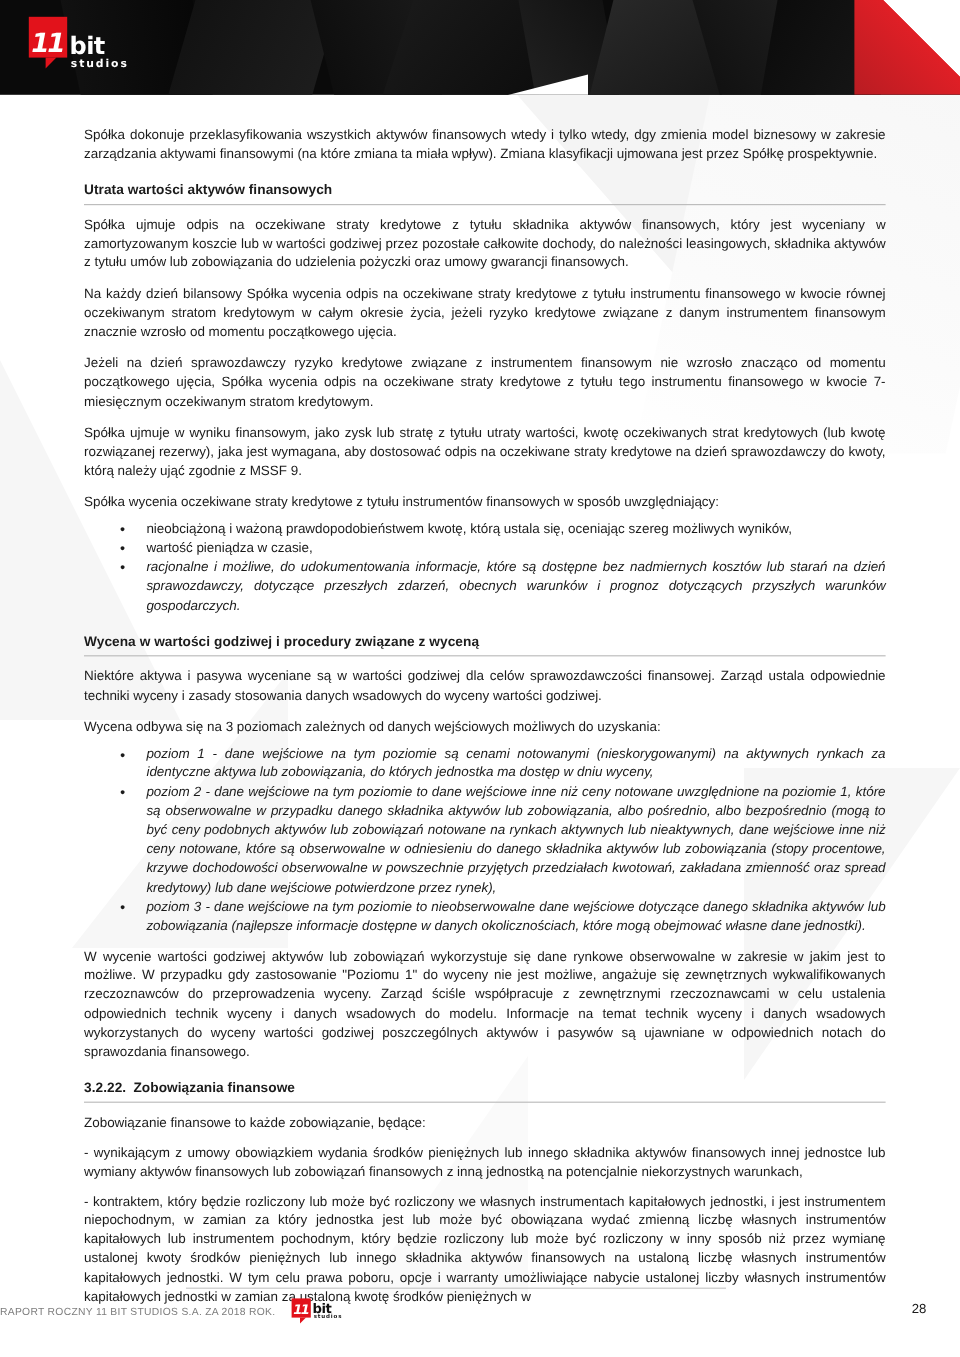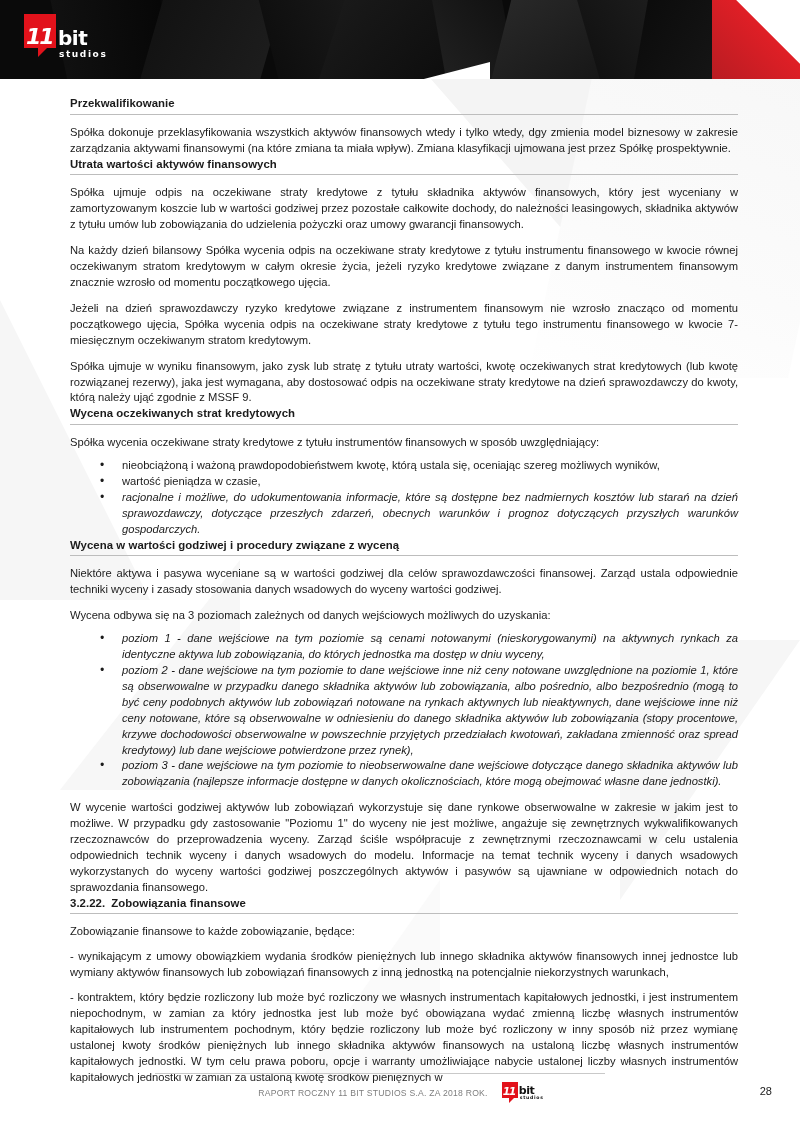--- a/index.html
+++ b/index.html
@@ -169,21 +169,21 @@
   h2.sec-heading {
     font-size: 11.4px;
     font-weight: bold;
     margin: 0 0 3px 0;
     padding: 0 0 3px 0;
     border-bottom: 1px solid #bdbdbd;
     line-height: 1.3;
     letter-spacing: 0.05px;
   }
   h2.sec-heading.numbered .num { margin-right: 6px; }
-  h2.sec-heading.spaced-top { }
+  h2.sec-heading.spaced-top { margin-top: 14px; }
 
   p.body {
     font-size: 11.2px;
     line-height: 1.42;
     margin: 10px 0 0 0;
     text-align: justify;
     hyphens: none;
   }
 
   ul.bullets {
@@ -228,21 +228,20 @@
     position: absolute;
     top: 10px; left: 155px;
     width: 450px; height: 1px;
     background: #c9c9c9;
   }
   .footer-inner {
     position: absolute;
     top: 19px; left: 0; right: 0;
     display: flex;
     align-items: center;
-    justify-content: center;
   }
   .footer-text {
     font-size: 8.6px;
     color: #7d7d7d;
     letter-spacing: 0.25px;
     font-family: "Liberation Sans", sans-serif;
   }
   .footer-logo {
     position: relative;
     width: 40px; height: 22px;
@@ -330,30 +329,28 @@
       <div class="redbox"></div>
       <div class="redtail"></div>
       <div class="num11">11</div>
       <div class="bit">bit</div>
       <div class="studios">studios</div>
     </div>
   </div>
 
   <div class="content">
 
-    <h2 class="sec-heading">Przekwalifikowanie</h2>
     <p class="body">Spółka dokonuje przeklasyfikowania wszystkich aktywów finansowych wtedy i tylko wtedy, dgy zmienia model biznesowy w zakresie zarządzania aktywami finansowymi (na które zmiana ta miała wpływ). Zmiana klasyfikacji ujmowana jest przez Spółkę prospektywnie.</p>
 
     <h2 class="sec-heading spaced-top">Utrata wartości aktywów finansowych</h2>
     <p class="body">Spółka ujmuje odpis na oczekiwane straty kredytowe z tytułu składnika aktywów finansowych, który jest wyceniany w zamortyzowanym koszcie lub w wartości godziwej przez pozostałe całkowite dochody, do należności leasingowych, składnika aktywów z tytułu umów lub zobowiązania do udzielenia pożyczki oraz umowy gwarancji finansowych.</p>
     <p class="body">Na każdy dzień bilansowy Spółka wycenia odpis na oczekiwane straty kredytowe z tytułu instrumentu finansowego w kwocie równej oczekiwanym stratom kredytowym w całym okresie życia, jeżeli ryzyko kredytowe związane z danym instrumentem finansowym znacznie wzrosło od momentu początkowego ujęcia.</p>
     <p class="body">Jeżeli na dzień sprawozdawczy ryzyko kredytowe związane z instrumentem finansowym nie wzrosło znacząco od momentu początkowego ujęcia, Spółka wycenia odpis na oczekiwane straty kredytowe z tytułu tego instrumentu finansowego w kwocie 7-miesięcznym oczekiwanym stratom kredytowym.</p>
     <p class="body">Spółka ujmuje w wyniku finansowym, jako zysk lub stratę z tytułu utraty wartości, kwotę oczekiwanych strat kredytowych (lub kwotę rozwiązanej rezerwy), jaka jest wymagana, aby dostosować odpis na oczekiwane straty kredytowe na dzień sprawozdawczy do kwoty, którą należy ująć zgodnie z MSSF 9.</p>
 
-    <h2 class="sec-heading spaced-top">Wycena oczekiwanych strat kredytowych</h2>
     <p class="body">Spółka wycenia oczekiwane straty kredytowe z tytułu instrumentów finansowych w sposób uwzględniający:</p>
     <ul class="bullets">
       <li>nieobciążoną i ważoną prawdopodobieństwem kwotę, którą ustala się, oceniając szereg możliwych wyników,</li>
       <li>wartość pieniądza w czasie,</li>
       <li class="justified">racjonalne i możliwe, do udokumentowania informacje, które są dostępne bez nadmiernych kosztów lub starań na dzień sprawozdawczy, dotyczące przeszłych zdarzeń, obecnych warunków i prognoz dotyczących przyszłych warunków gospodarczych.</li>
     </ul>
 
     <h2 class="sec-heading spaced-top">Wycena w wartości godziwej i procedury związane z wyceną</h2>
     <p class="body">Niektóre aktywa i pasywa wyceniane są w wartości godziwej dla celów sprawozdawczości finansowej. Zarząd ustala odpowiednie techniki wyceny i zasady stosowania danych wsadowych do wyceny wartości godziwej.</p>
     <p class="body">Wycena odbywa się na 3 poziomach zależnych od danych wejściowych możliwych do uzyskania:</p>

